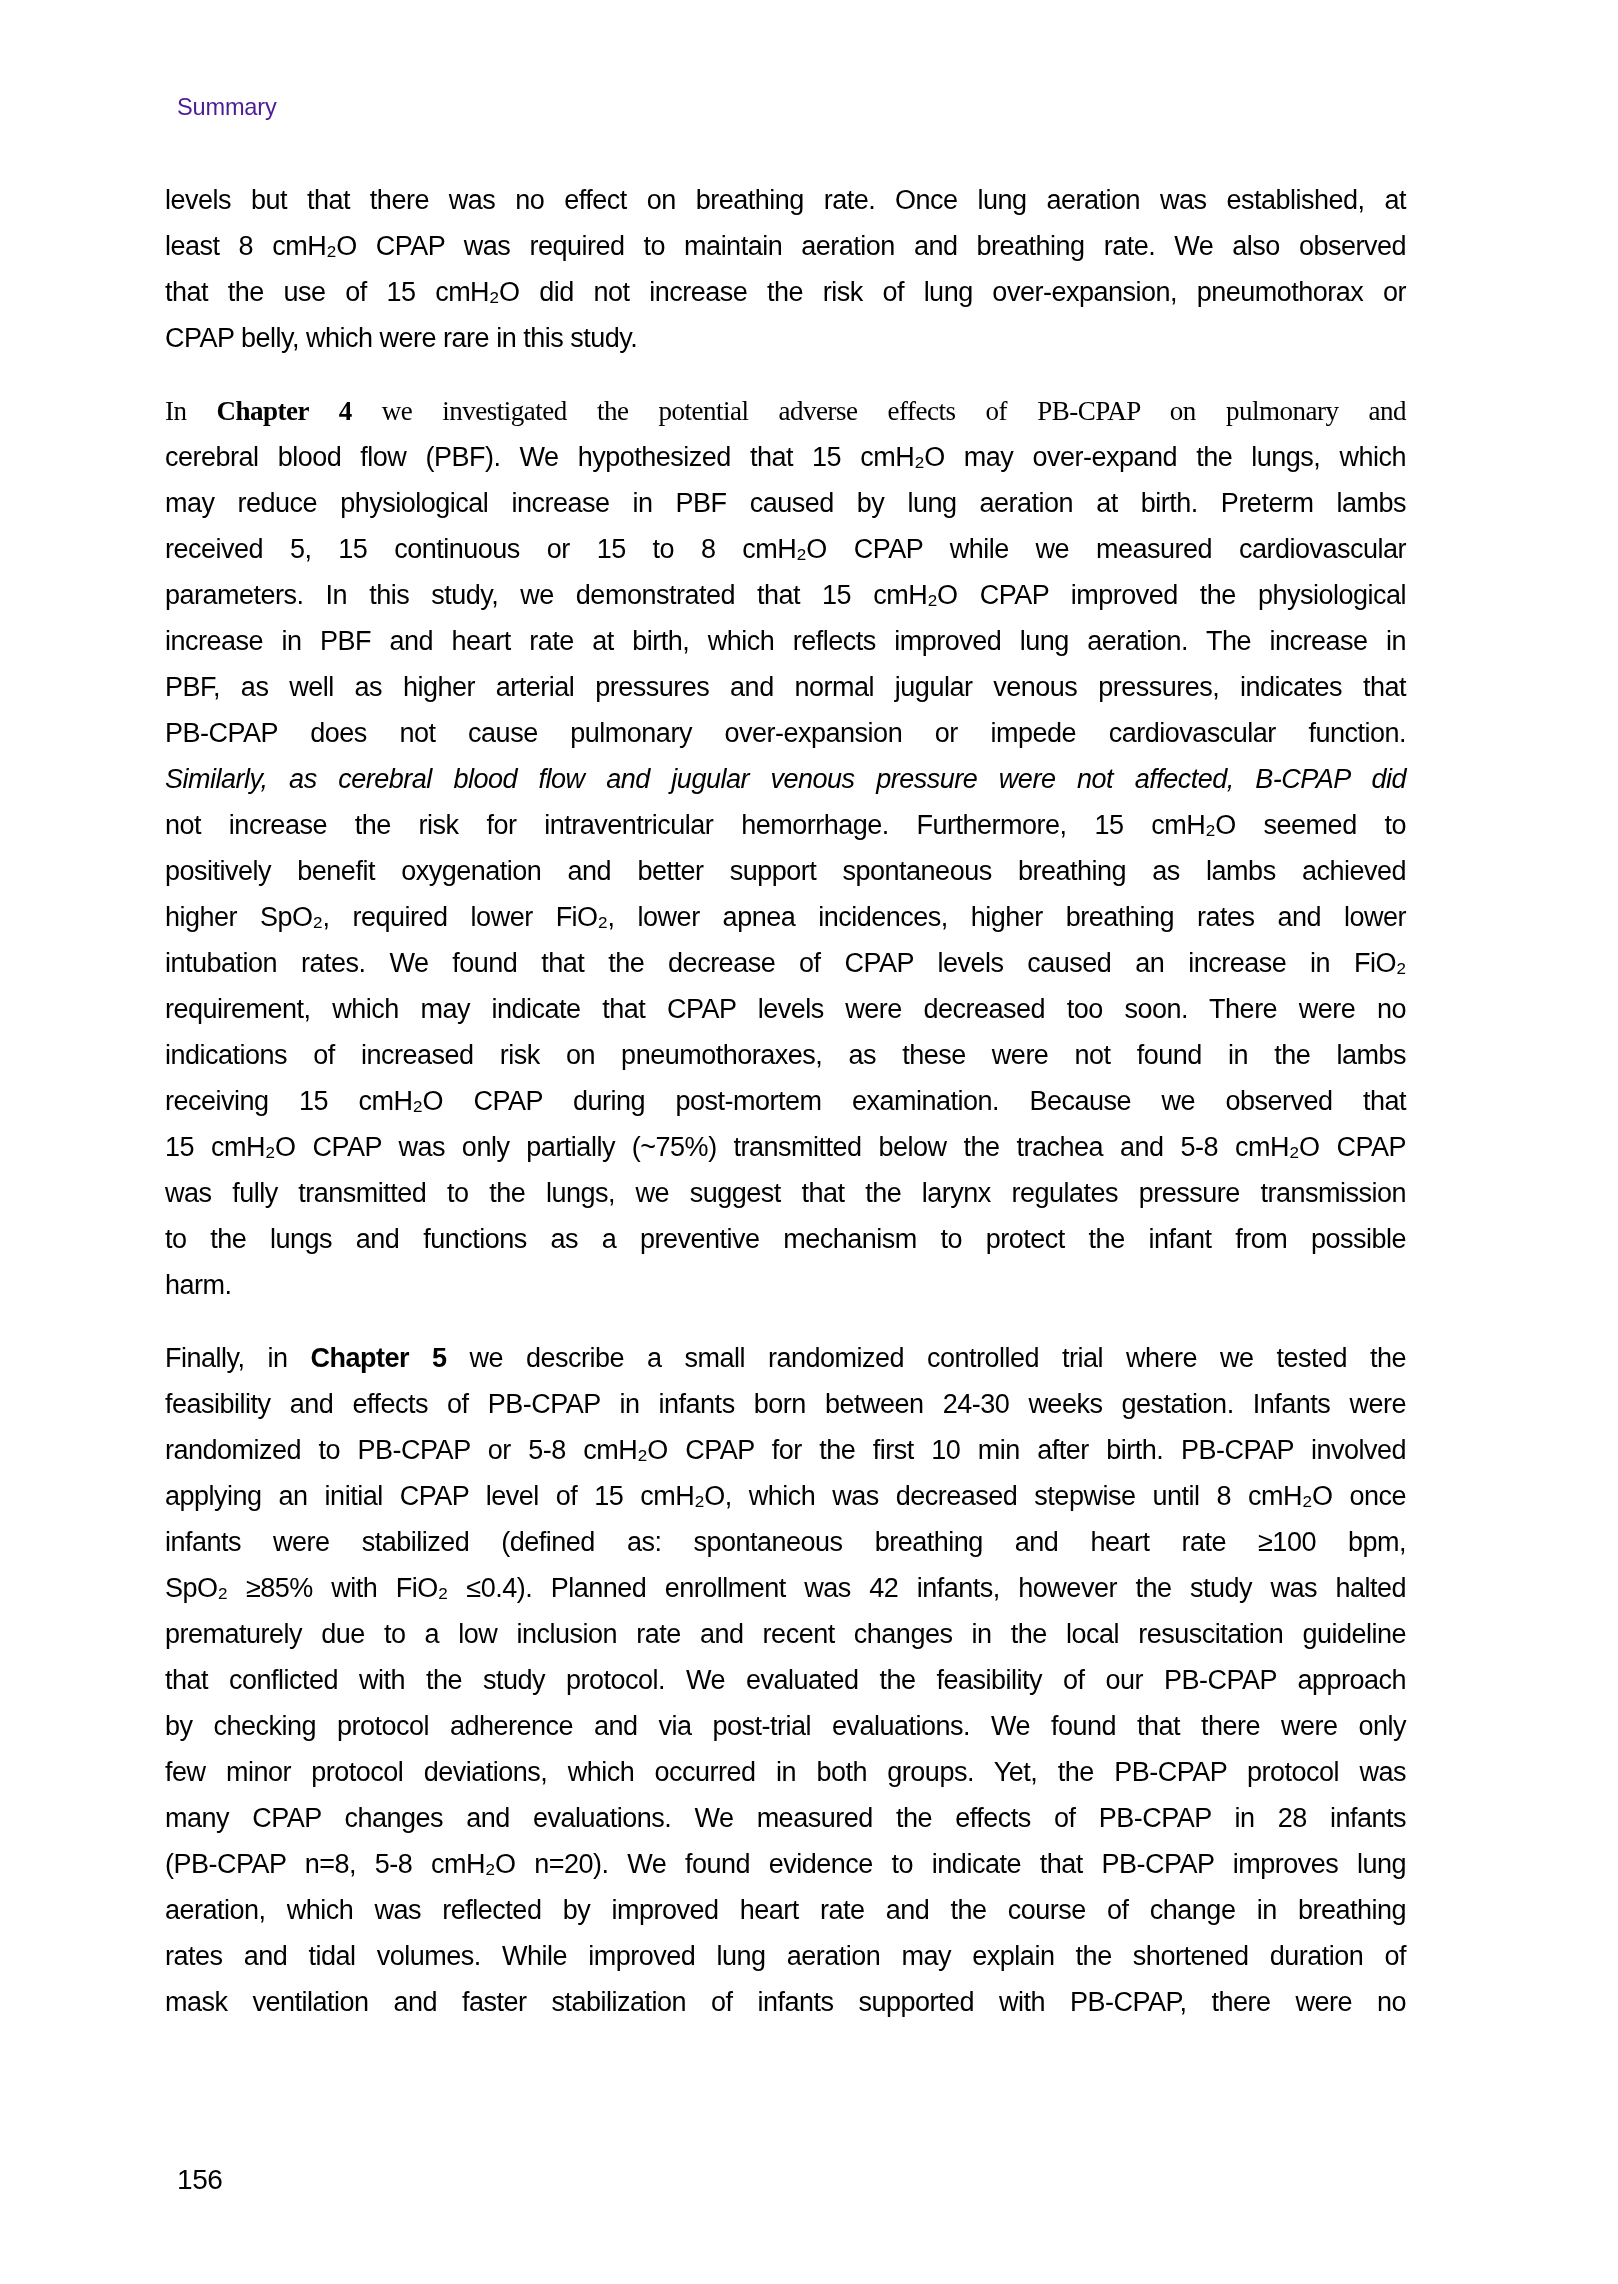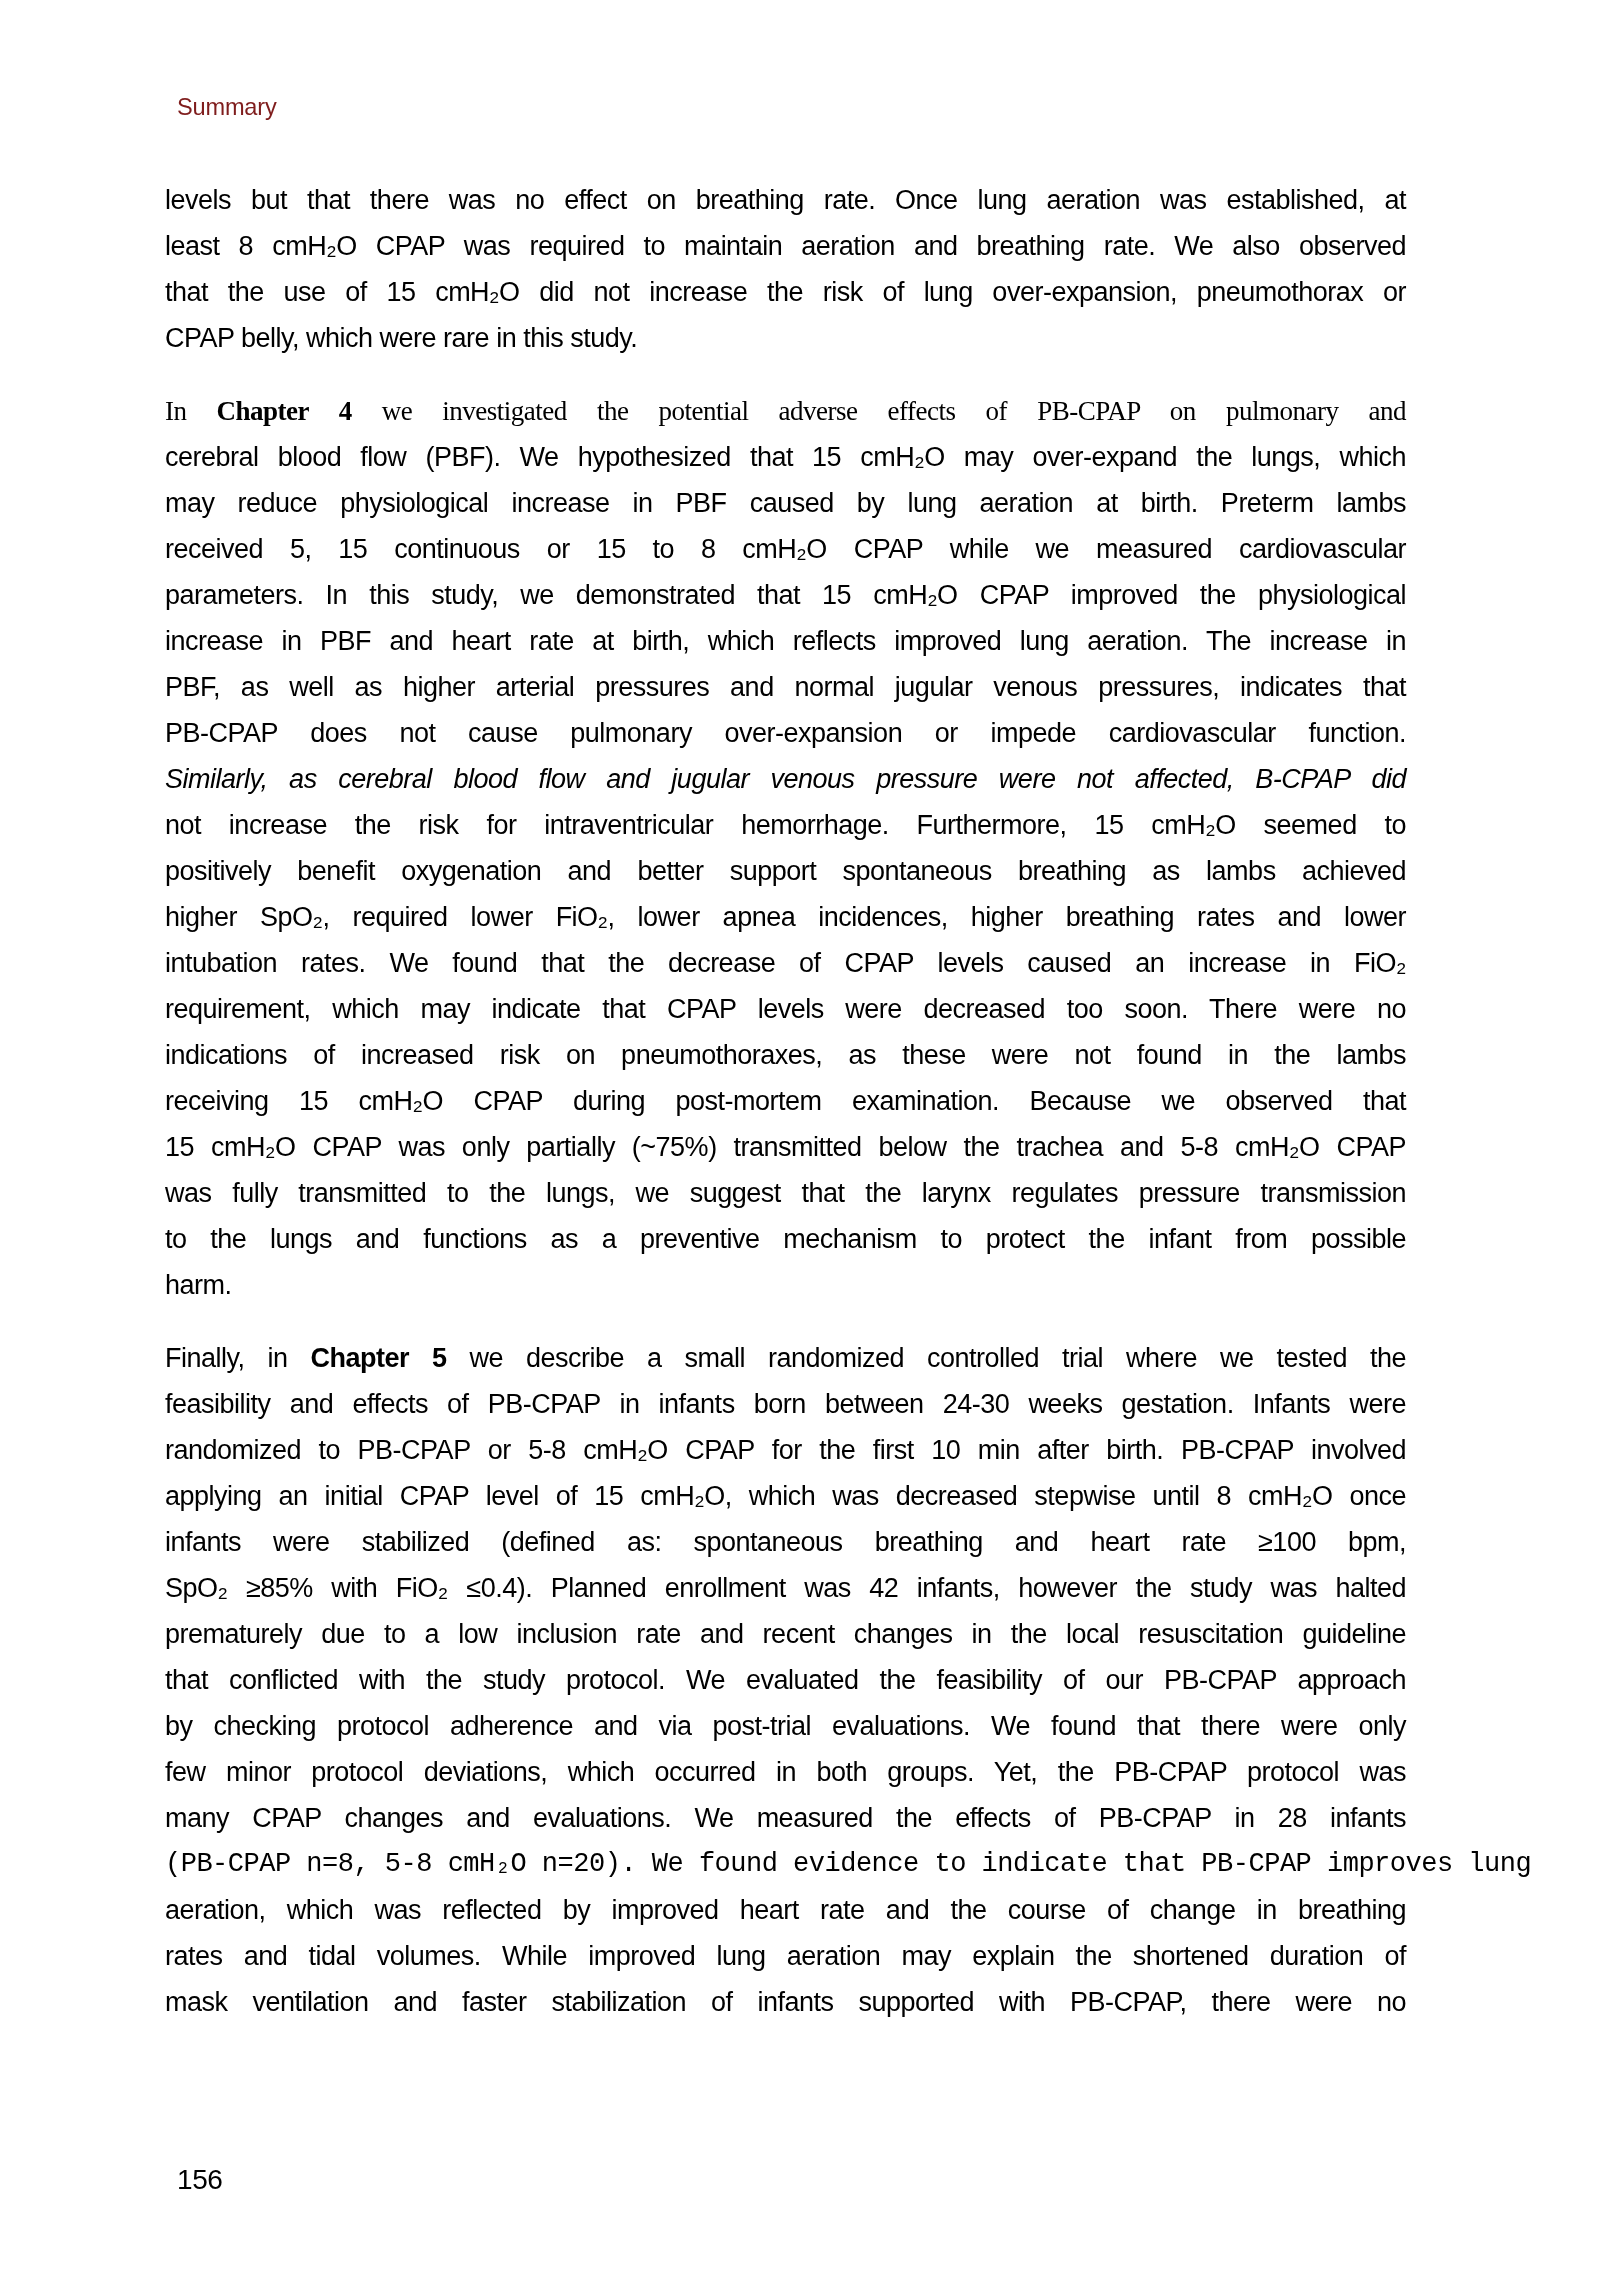--- a/index.html
+++ b/index.html
@@ -22,21 +22,21 @@
     height: 2284px;
     background: #ffffff;
   }
   .running-header {
     position: absolute;
     left: 177px;
     top: 94px;
     font-size: 23.6px;
     line-height: 27px;
     letter-spacing: -0.2px;
-    color: #7f1d1d;
+    color: #4c1d95;
   }
   .body-text {
     position: absolute;
     left: 165px;
     top: 177px;
     width: 1241px;
   }
   .para {
     margin: 0 0 27px 0;
   }
@@ -106,21 +106,21 @@
         <span class="line" style="display: block;"><span>feasibility and effects of PB-CPAP in infants born between 24-30 weeks gestation. Infants were</span></span>
         <span class="line" style="display: block;"><span>randomized to PB-CPAP or 5-8 cmH₂O CPAP for the first 10 min after birth. PB-CPAP involved</span></span>
         <span class="line" style="display: block;"><span>applying an initial CPAP level of 15 cmH₂O, which was decreased stepwise until 8 cmH₂O once</span></span>
         <span class="line" style="display: block;"><span>infants were stabilized (defined as: spontaneous breathing and heart rate ≥100 bpm,</span></span>
         <span class="line" style="display: block;"><span>SpO₂ ≥85% with FiO₂ ≤0.4). Planned enrollment was 42 infants, however the study was halted</span></span>
         <span class="line" style="display: block;"><span>prematurely due to a low inclusion rate and recent changes in the local resuscitation guideline</span></span>
         <span class="line" style="display: block;"><span>that conflicted with the study protocol. We evaluated the feasibility of our PB-CPAP approach</span></span>
         <span class="line" style="display: block;"><span>by checking protocol adherence and via post-trial evaluations. We found that there were only</span></span>
         <span class="line" style="display: block;"><span>few minor protocol deviations, which occurred in both groups. Yet, the PB-CPAP protocol was</span></span>
         <span class="line" style="display: block;"><span>many CPAP changes and evaluations. We measured the effects of PB-CPAP in 28 infants</span></span>
-        <span class="line" style="display: block; font-family: Liberation Mono, monospace;"><span>(PB-CPAP n=8, 5-8 cmH₂O n=20). We found evidence to indicate that PB-CPAP improves lung</span></span>
+        <span class="line" style="display: block;"><span>(PB-CPAP n=8, 5-8 cmH₂O n=20). We found evidence to indicate that PB-CPAP improves lung</span></span>
         <span class="line" style="display: block;"><span>aeration, which was reflected by improved heart rate and the course of change in breathing</span></span>
         <span class="line" style="display: block;"><span>rates and tidal volumes. While improved lung aeration may explain the shortened duration of</span></span>
         <span class="line" style="display: block;"><span>mask ventilation and faster stabilization of infants supported with PB-CPAP, there were no</span></span>
       </div>
     </div>
 
   <div class="page-number">156</div>
 </div>
 
 

